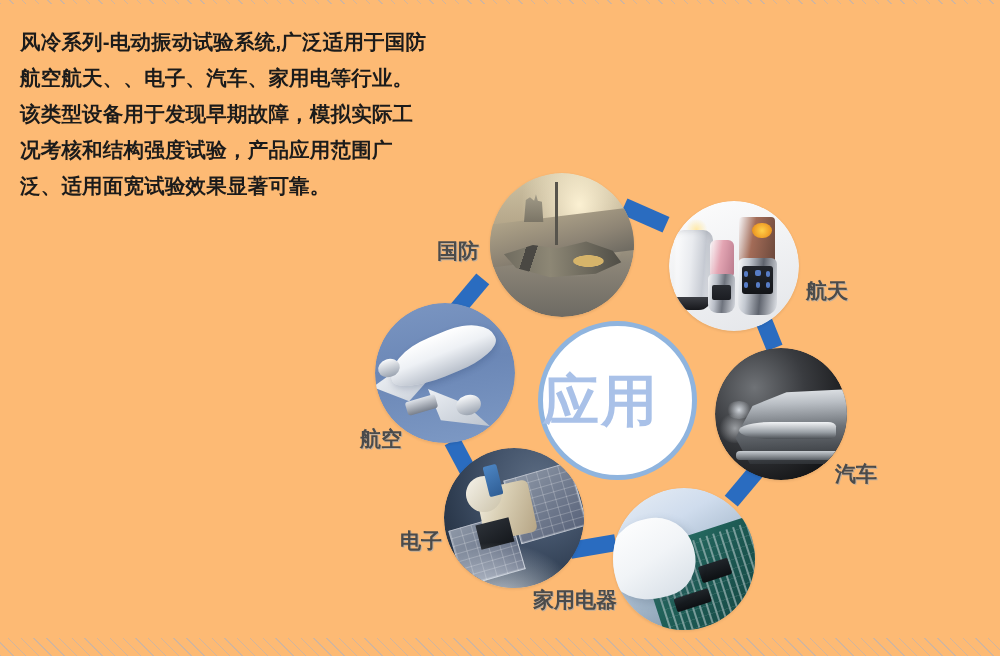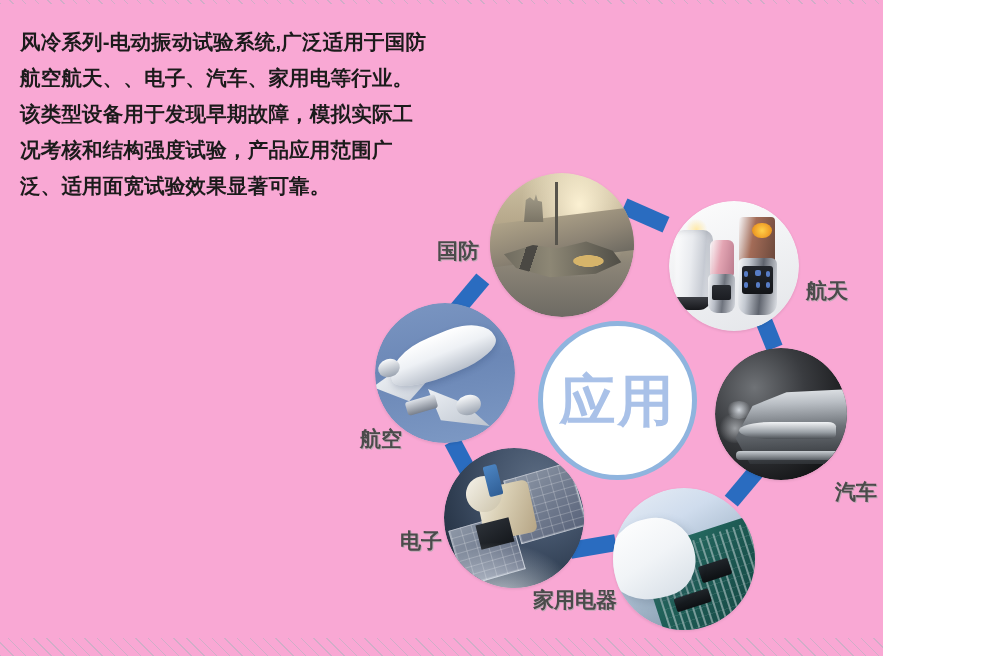--- a/index.html
+++ b/index.html
@@ -6,23 +6,23 @@
     margin: 0;
     padding: 0;
     background: #ffffff;
   }
   body {
     font-family: "Liberation Sans", "DejaVu Sans", sans-serif;
   }
 
   #stage {
     position: relative;
-    width: 883px;
+    width: 1000px;
     height: 656px;
-    background: #f9a8d4;
+    background: #fdba74;
     overflow: hidden;
   }
 
   
   .hatch {
     position: absolute;
     left: 0;
     width: 1000px;
     background-image: repeating-linear-gradient(
       45deg,
@@ -61,21 +61,20 @@
 
   
   .hub {
     position: absolute;
     box-sizing: border-box;
     border-radius: 50%;
     border: 5px solid #8fb4de;
     background: #ffffff;
     display: flex;
     align-items: center;
-    justify-content: center;
   }
   .hub-label {
     font-size: 56px;
     font-weight: bold;
     color: #a9c1e8;
     letter-spacing: 2px;
     line-height: 1;
     user-select: none;
   }
 
@@ -440,21 +439,21 @@
 
     <div class="node" style="left:715px; top:348px; width:132px; height:132px;">
       <div class="art art-car">
         <div class="car-flare"></div>
         <div class="car-light"></div>
         <div class="car-body"></div>
         <div class="car-grille"></div>
         <div class="car-bumper"></div>
       </div>
     </div>
-    <div class="node-label" style="left:835px; top:481px;">汽车</div>
+    <div class="node-label" style="left:835px; top:463px;">汽车</div>
 
     <div class="node" style="left:613px; top:488px; width:142px; height:142px;">
       <div class="art art-appliance">
         <div class="pcb">
             <div class="chip"></div>
             <div class="chip"></div>
             <div class="chip"></div>
           </div>
         <div class="glove"></div>
       </div>

